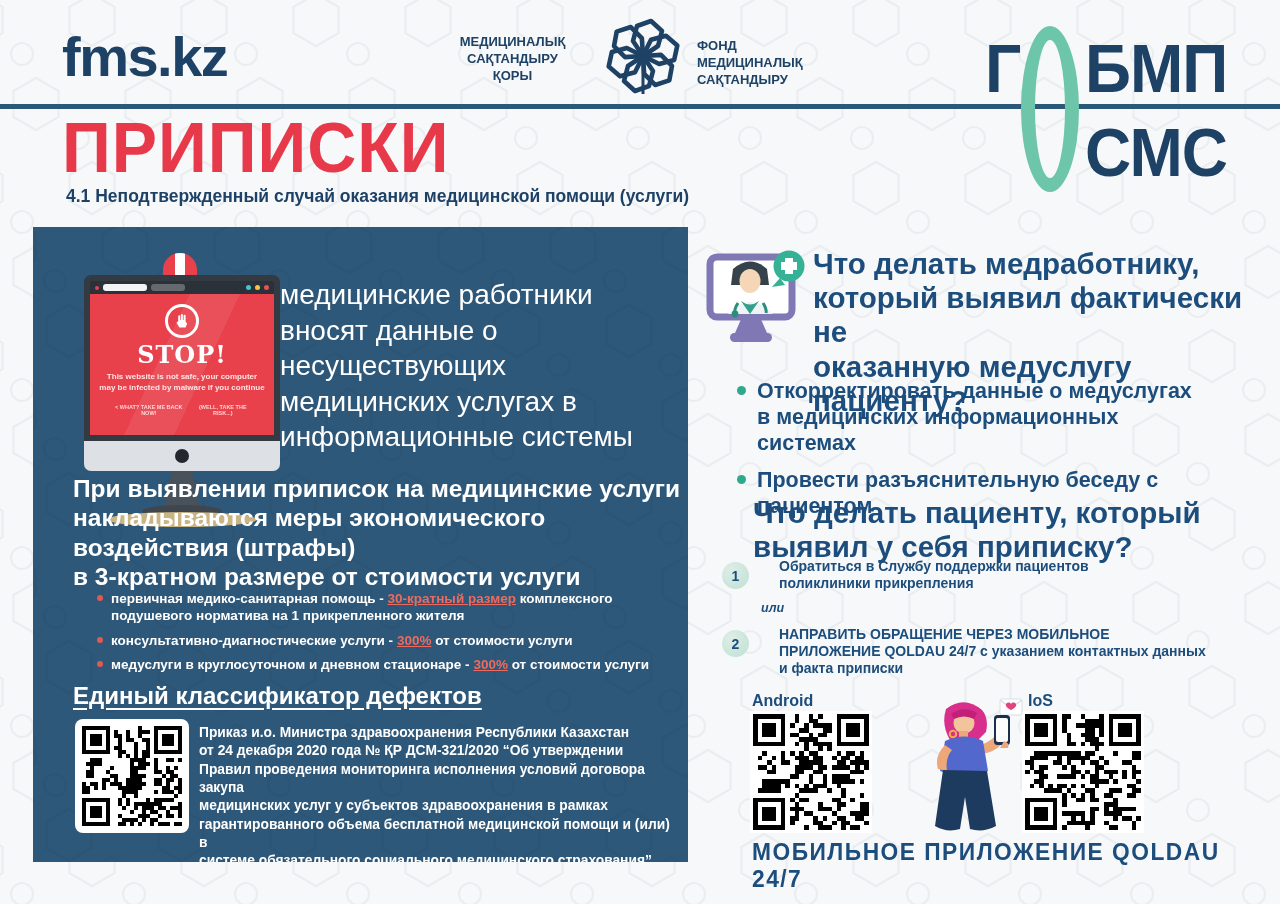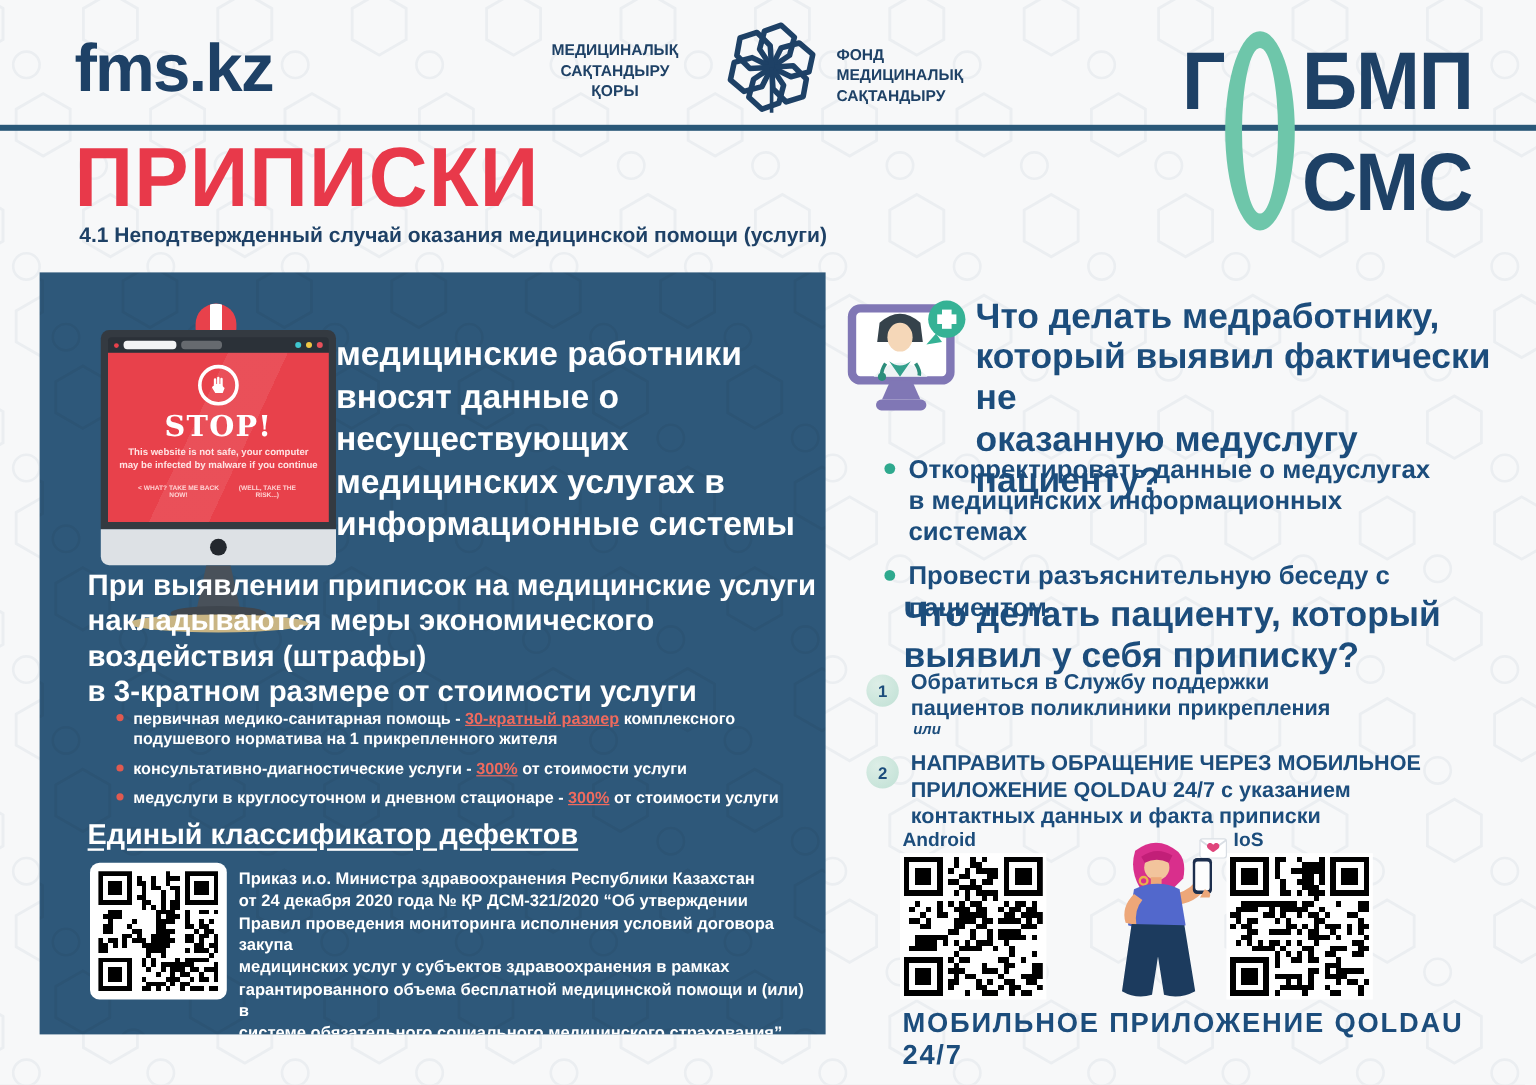--- a/index.html
+++ b/index.html
@@ -67,21 +67,21 @@
     font-size:5.5px; color:#ffd2d2; font-weight:700; }
   .bezel { position:absolute; left:33px; top:208px; width:196px; height:30px;
     background:#dde1e5; border-radius:0 0 7px 7px; display:flex; align-items:center; justify-content:center; }
   .bezel .btn { width:14px; height:14px; border-radius:50%; background:#23282e; }
   .neck { position:absolute; left:113px; top:238px; width:36px; height:36px; background:#49515a;
     clip-path:polygon(22% 0, 78% 0, 100% 100%, 0 100%); }
   .foot { position:absolute; left:91px; top:272px; width:80px; height:12px; background:#3f464e; border-radius:50%; }
   .shadow { position:absolute; left:56px; top:279px; width:150px; height:15px;
     background:var(--tan,#c9b584); border-radius:50%; }
 
-  .intro { position:absolute; left:247px; top:50px; font-size:28px; font-weight:700; line-height:1.27; }
+  .intro { position:absolute; left:247px; top:50px; font-size:28px; font-weight:400; line-height:1.27; }
   .penalty { position:absolute; left:40px; top:247px; font-size:24.5px; font-weight:700; line-height:1.2; }
   .fines { position:absolute; left:64px; top:363px; width:575px; list-style:none; }
   .fines li { position:relative; padding-left:14px; font-size:13.5px; font-weight:600;
     line-height:1.28; margin-bottom:7px; }
   .fines li:before { content:""; position:absolute; left:0; top:5px; width:6px; height:6px;
     border-radius:50%; background:var(--salmon,#e05a50); }
   .hl { color:var(--highlight,#ef6a5e); text-decoration:underline; font-weight:700; }
   .classifier { position:absolute; left:40px; top:455px; font-size:24px; font-weight:700;
     text-decoration:underline; text-underline-offset:4px; }
   .qr-card { position:absolute; left:42px; top:492px; width:114px; height:114px;
@@ -98,21 +98,21 @@
   .q1-bullets li { position:relative; padding-left:20px; font-size:21.5px; font-weight:700;
     line-height:1.22; margin-bottom:10px; }
   .q1-bullets li:before { content:""; position:absolute; left:0; top:8px; width:9px; height:9px;
     border-radius:50%; background:var(--teal,#2fa98e); }
   .q2-title { position:absolute; left:753px; top:496px; width:470px; font-size:29.5px;
     font-weight:800; line-height:1.15; }
   .step-circle { position:absolute; width:27px; height:27px; border-radius:50%;
     background:radial-gradient(circle at 35% 30%, #ddeee7, var(--mint_light,#bfe0d4));
     display:flex; align-items:center; justify-content:center;
     font-size:14px; font-weight:800; }
-  .step-text { position:absolute; font-size:18px; font-weight:700; line-height:1.22; }
+  .step-text { position:absolute; font-size:14px; font-weight:700; line-height:1.22;margin-left:20px; }
   .or-label { position:absolute; left:761px; top:601px; font-size:12.5px; font-weight:700; font-style:italic; }
   .step2-rest { font-weight:600; }
   .app-label { position:absolute; font-size:16px; font-weight:700; }
   .qr-plain { position:absolute; width:122px; height:122px; background:#fff; padding:3px; }
   .woman { position:absolute; left:896px; top:697px; }
   .caption { position:absolute; left:752px; top:839px; font-size:23px; font-weight:800;
     letter-spacing:1.5px; transform:scaleX(.99); transform-origin:left; }
 </style>
 </head>
 <body>

